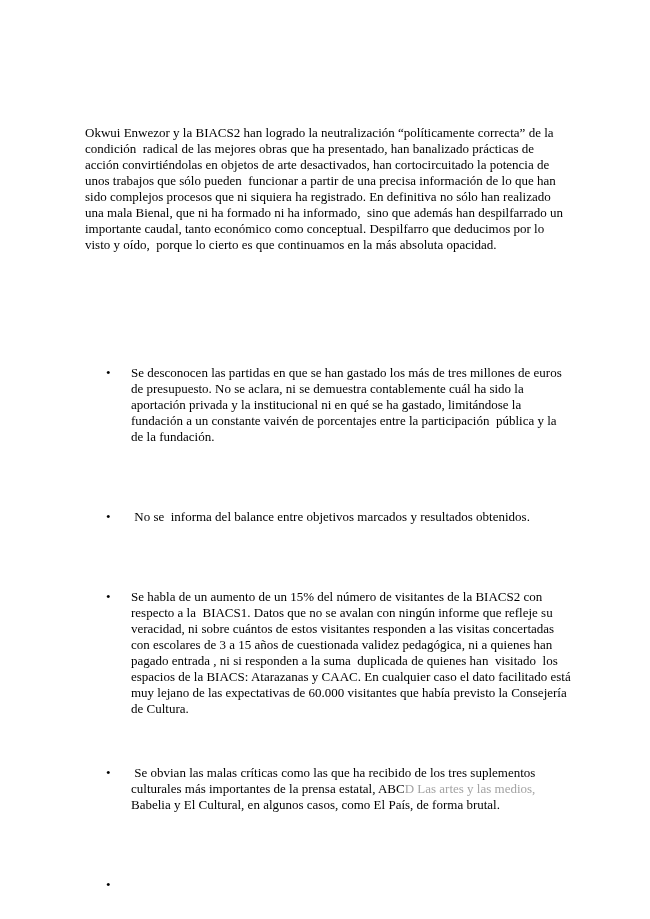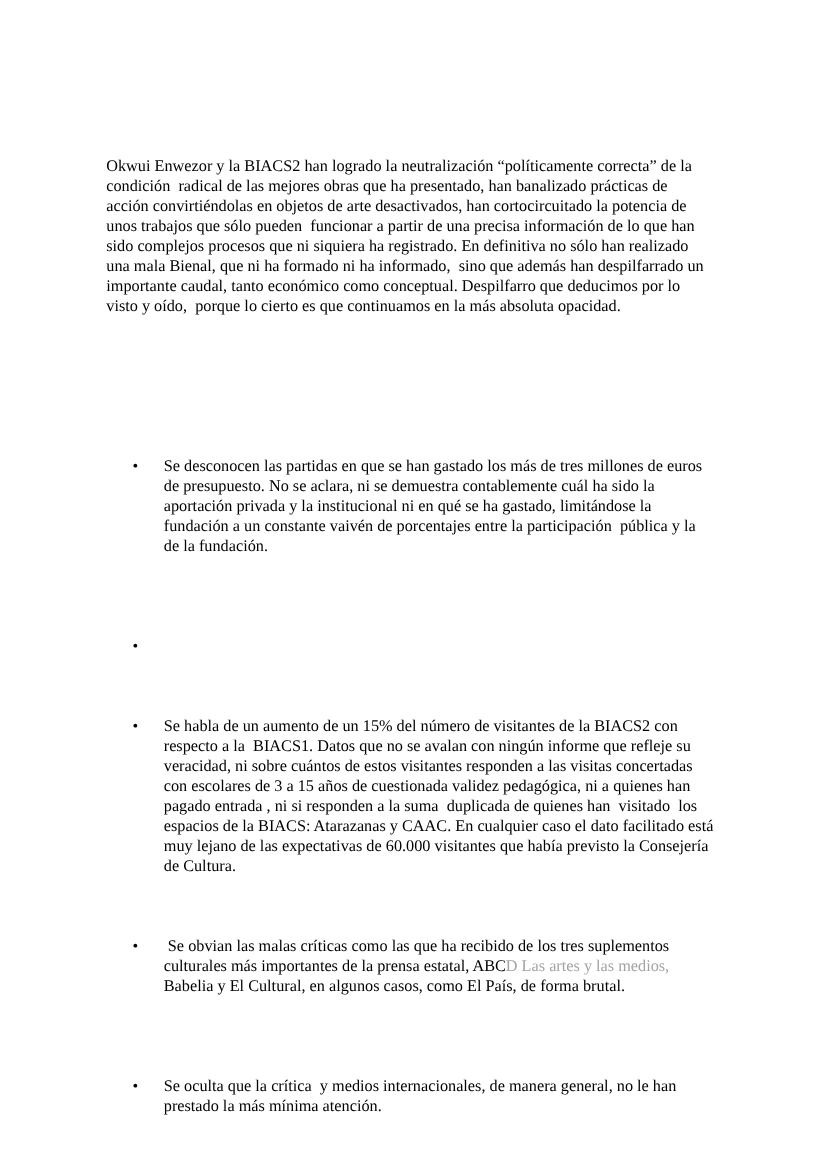--- a/index.html
+++ b/index.html
@@ -59,25 +59,25 @@
 
 <div class="page">
   <div class="content">
 
     <p class="intro"><span class="seg">Okwui Enwezor y la BIACS2 han logrado la neutralización “políticamente correcta” de la condición  radical de las mejores obras que ha presentado, han banalizado prácticas de acción convirtiéndolas en objetos de arte desactivados, han cortocircuitado la potencia de unos trabajos que sólo pueden  funcionar a partir de una precisa información de lo que han sido complejos procesos que ni siquiera ha registrado. En definitiva no sólo han realizado una mala Bienal, que ni ha formado ni ha informado,  sino que además han despilfarrado un importante caudal, tanto económico como conceptual. Despilfarro que deducimos por lo visto y oído,  porque lo cierto es que continuamos en la más absoluta opacidad.</span></p>
 
     <ul class="bullets">
 
       <li class="bullet"><span class="marker">•</span><span class="seg">Se desconocen las partidas en que se han gastado los más de tres millones de euros de presupuesto. No se aclara, ni se demuestra contablemente cuál ha sido la aportación privada y la institucional ni en qué se ha gastado, limitándose la fundación a un constante vaivén de porcentajes entre la participación  pública y la de la fundación.</span></li>
 
-      <li class="bullet"><span class="marker">•</span></li>
+      <li class="bullet"><span class="marker">•</span><span class="seg"> No se  informa del balance entre objetivos marcados y resultados obtenidos.</span></li>
 
       <li class="bullet tight"><span class="marker">•</span><span class="seg">Se habla de un aumento de un 15% del número de visitantes de la BIACS2 con respecto a la  BIACS1. Datos que no se avalan con ningún informe que refleje su veracidad, ni sobre cuántos de estos visitantes responden a las visitas concertadas con escolares de 3 a 15 años de cuestionada validez pedagógica, ni a quienes han pagado entrada , ni si responden a la suma  duplicada de quienes han  visitado  los espacios de la BIACS: Atarazanas y CAAC. En cualquier caso el dato facilitado está muy lejano de las expectativas de 60.000 visitantes que había previsto la Consejería de Cultura.</span></li>
 
       <li class="bullet"><span class="marker">•</span><span class="seg"> Se obvian las malas críticas como las que ha recibido de los tres suplementos culturales más importantes de la prensa estatal, ABC</span><span class="seg gray">D Las artes y las medios,</span><span class="seg"> Babelia y El Cultural, en algunos casos, como El País, de forma brutal.</span></li>
 
-      <li class="bullet"><span class="marker">•</span><span class="seg">Se oculta que la crítica  y medios internacionales, de manera general, no le han prestado la más mínima atención.</span></li>
+      <li class="bullet"><span class="marker">•</span></li>
 
       
 
     </ul>
   </div>
 </div>
 
 </body></html>

